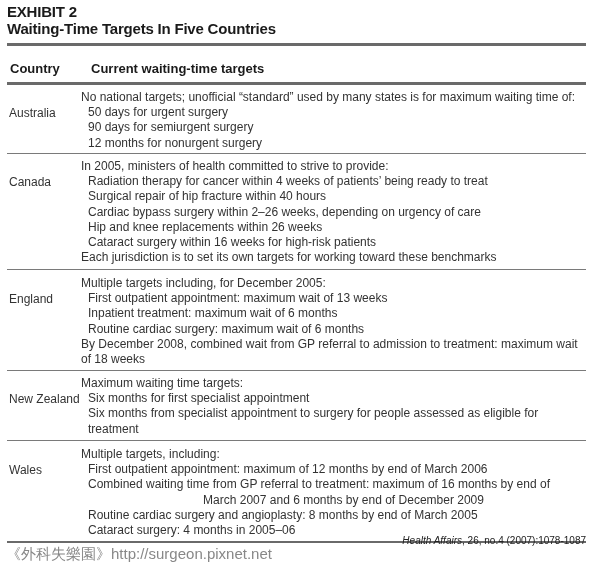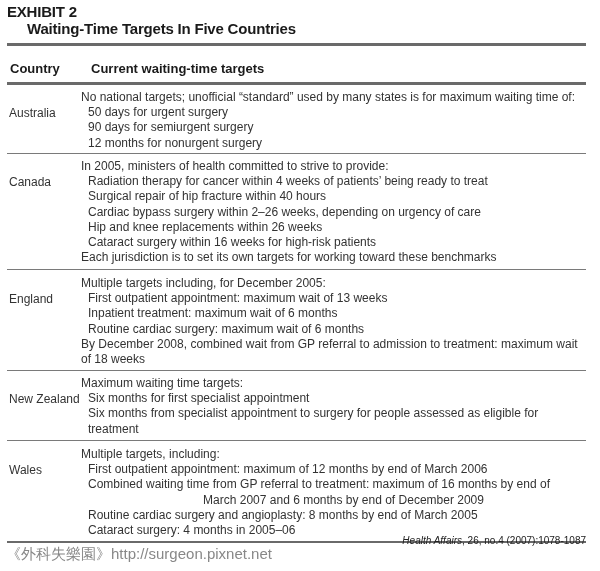--- a/index.html
+++ b/index.html
@@ -9,21 +9,20 @@
   }
   .exhibit {
     position: absolute; left: 7px; top: 3px;
     font-size: 15px; font-weight: bold; color: #1a1a1a; line-height: 17px;
     letter-spacing: -0.2px;
   }
   .title {
     position: absolute; left: 7px; top: 20px;
     font-size: 15px; font-weight: bold; color: #1a1a1a; line-height: 18px;
     letter-spacing: -0.2px;
-    margin-left: 20px;
   }
   .rule-thick {
     position: absolute; left: 7px; width: 579px; height: 3px; background: #6a6a6a;
   }
   .rule-thin {
     position: absolute; left: 7px; width: 579px; height: 1px; background: #7a7a7a;
   }
   .hdr {
     position: absolute; top: 61px; font-size: 13px; font-weight: bold; color: #1a1a1a;
     line-height: 16px;

